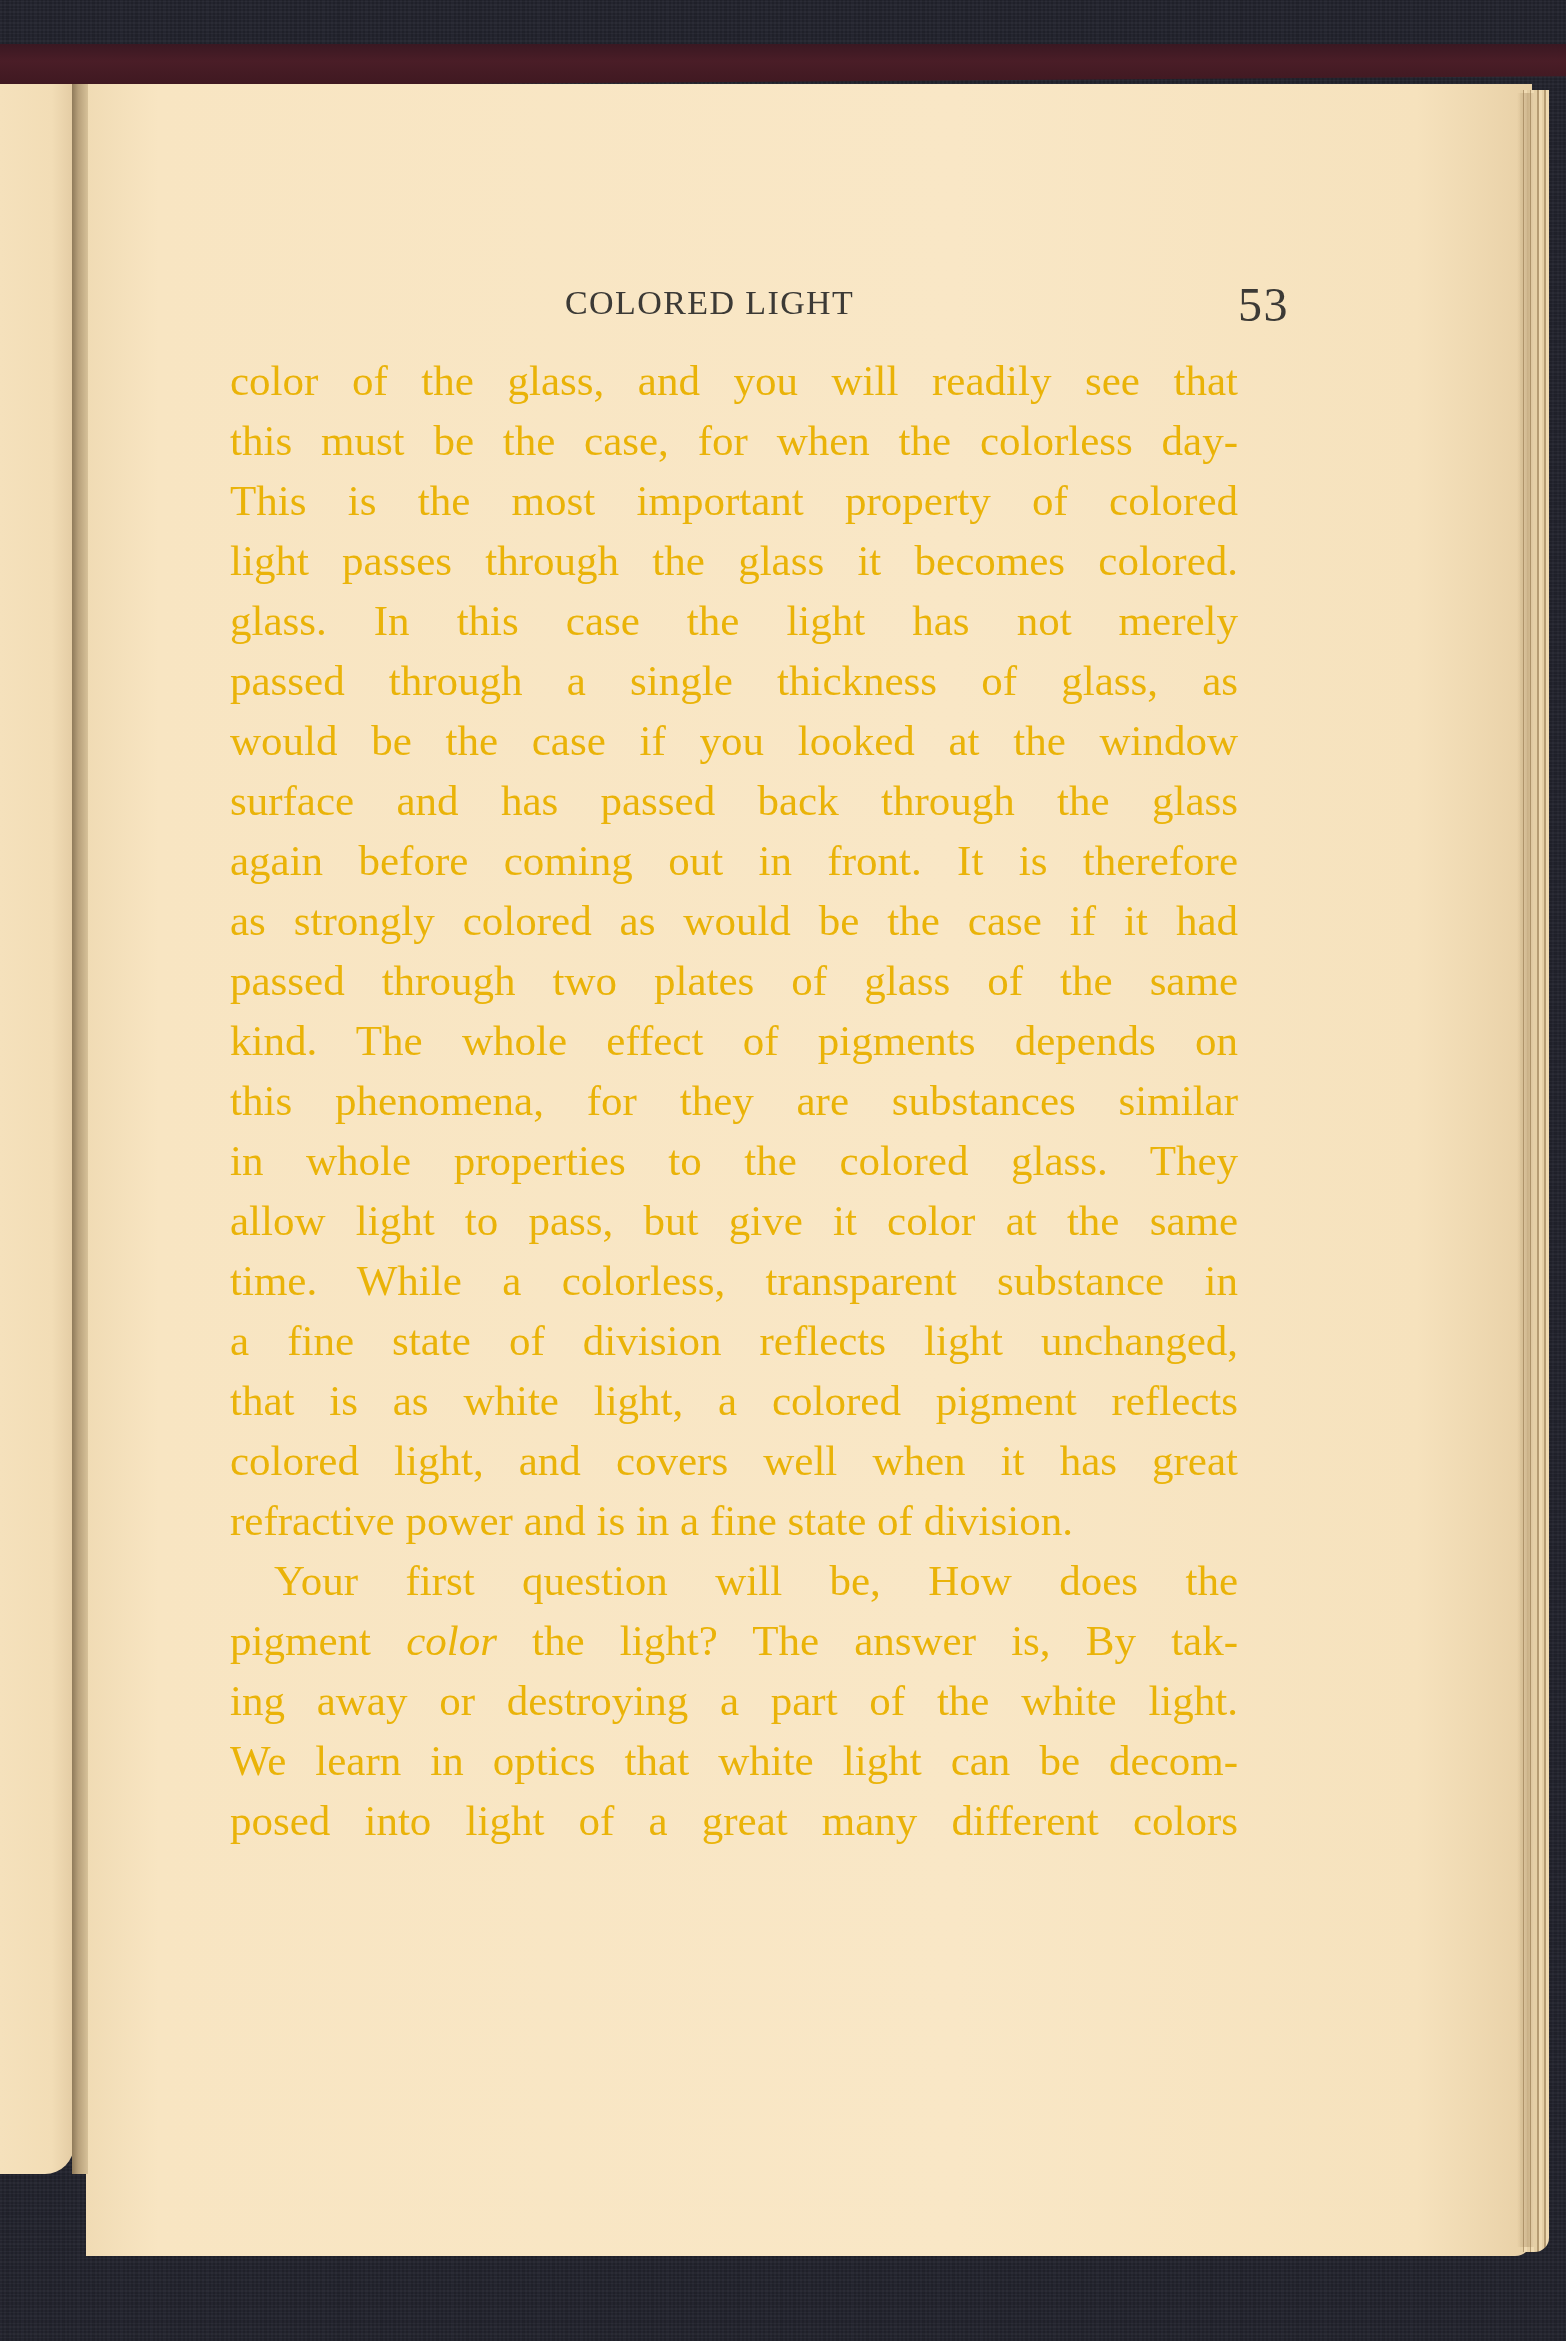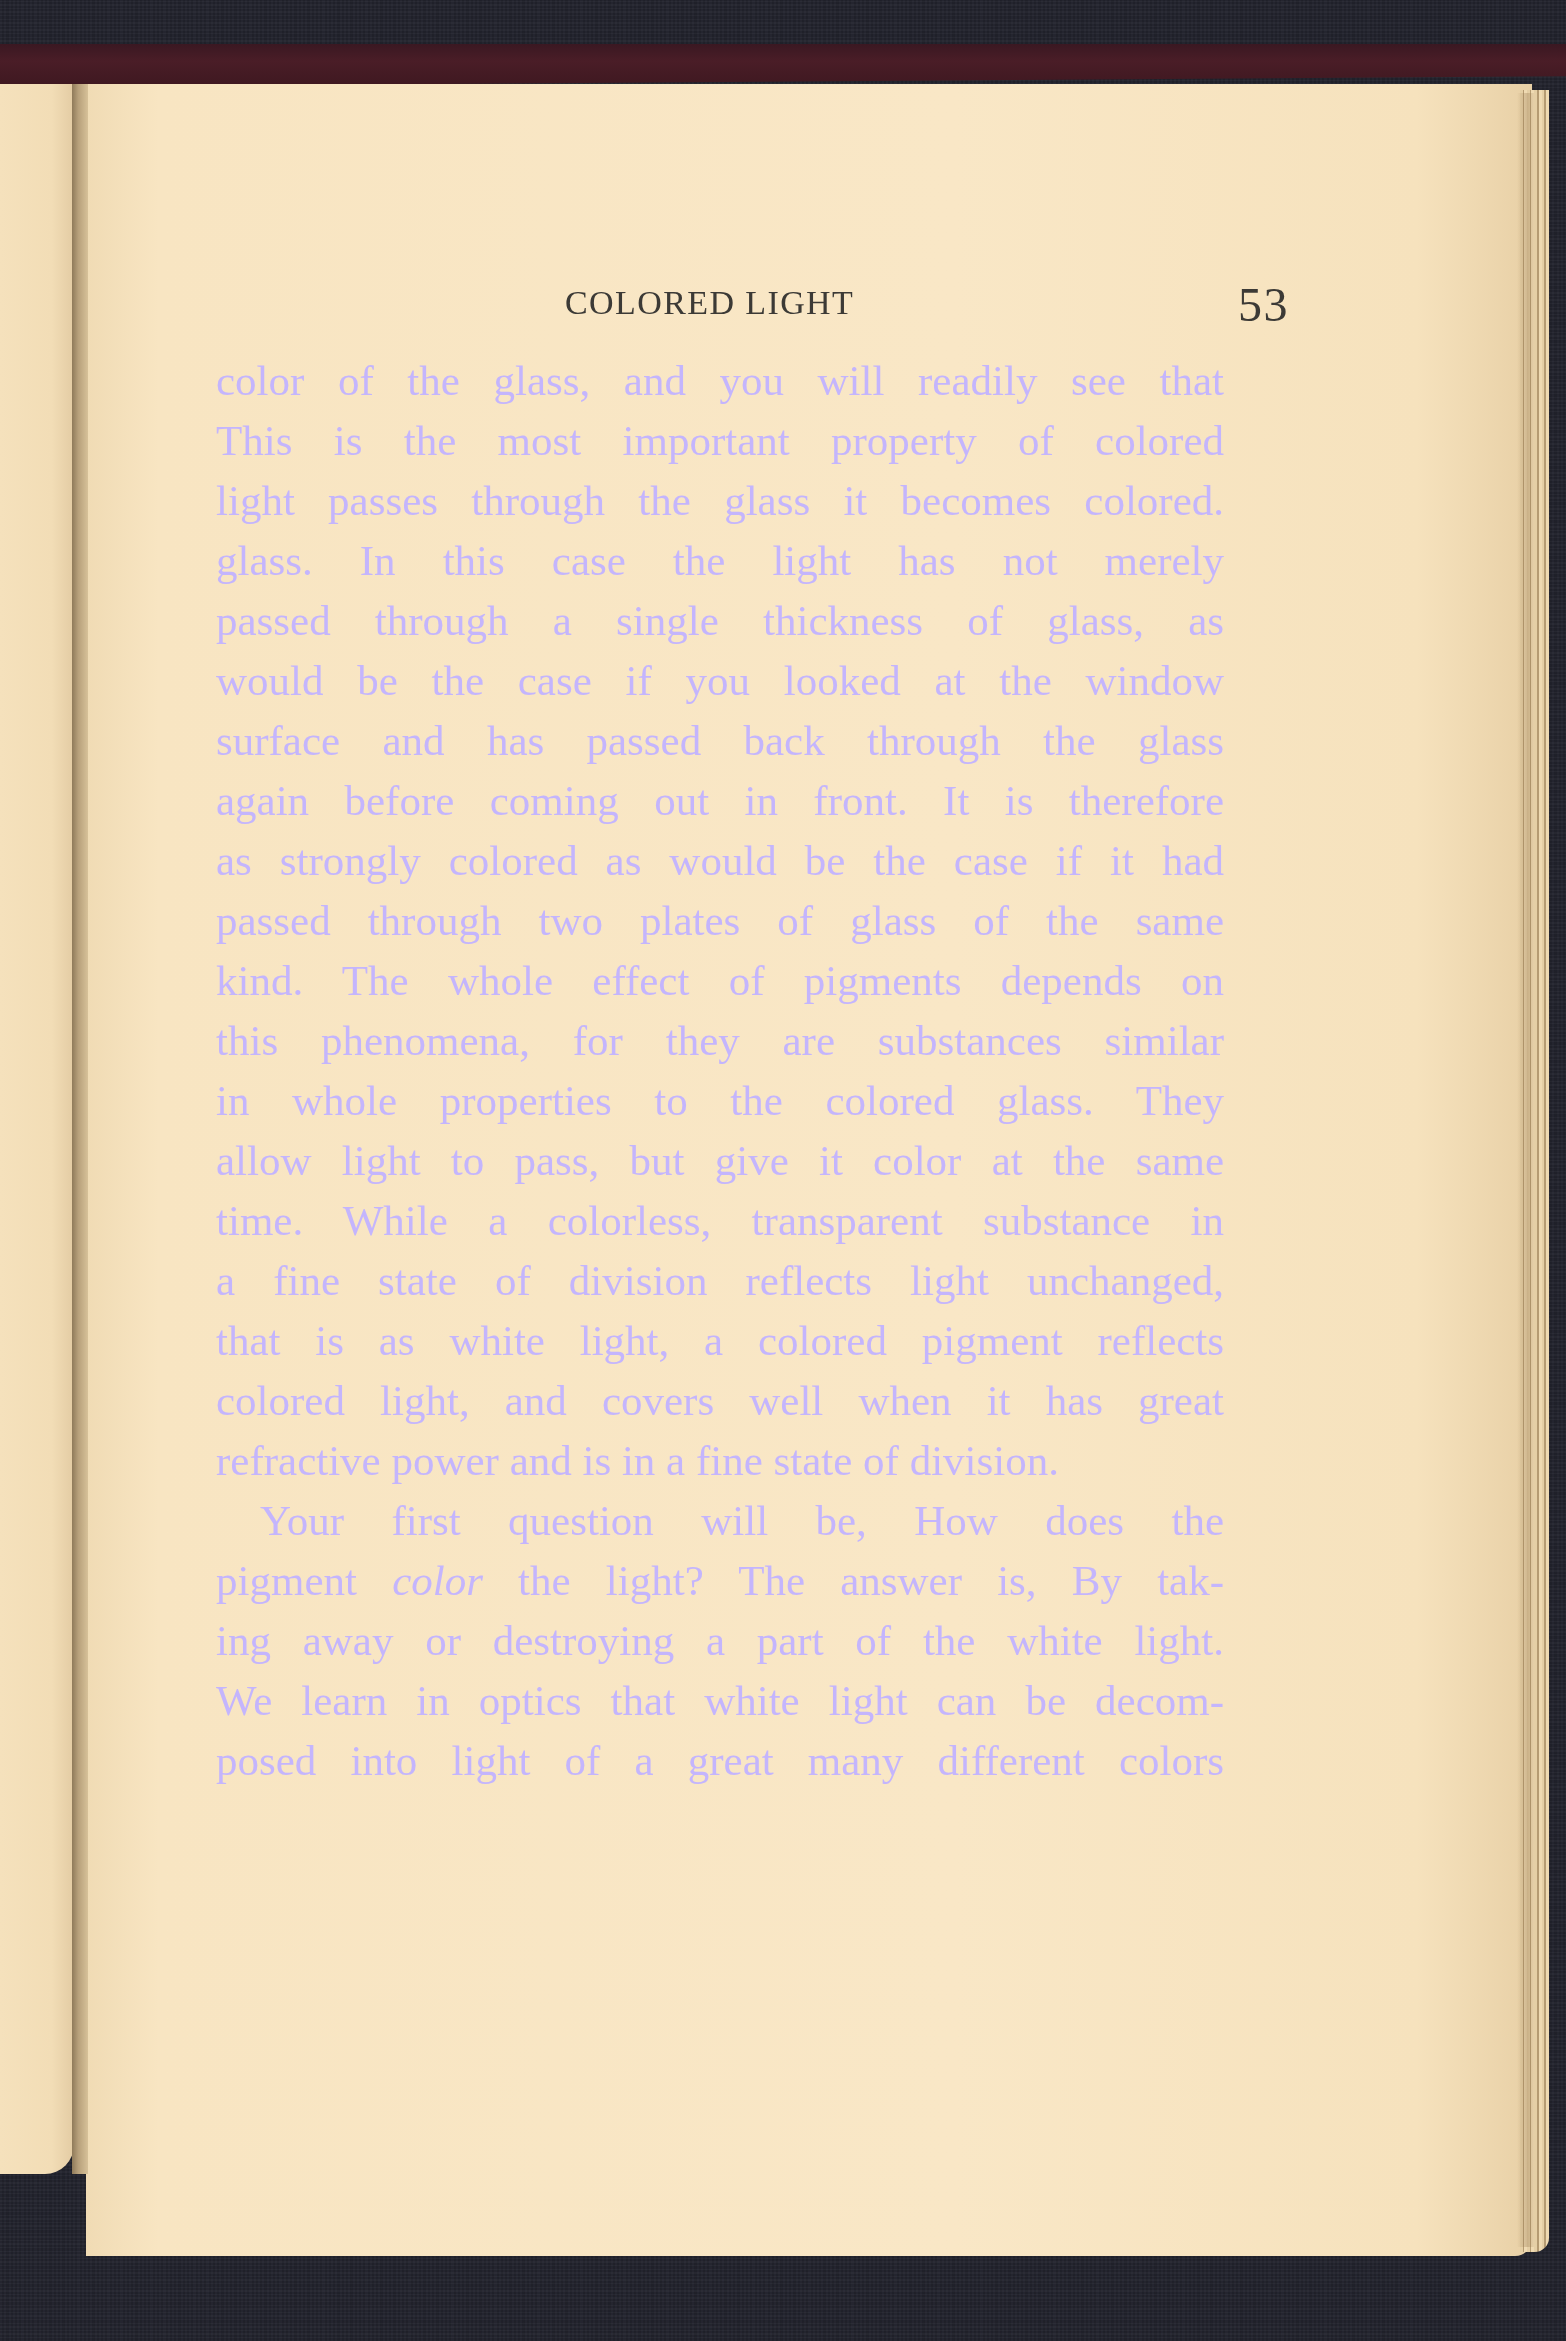--- a/index.html
+++ b/index.html
@@ -48,22 +48,22 @@
     position:absolute; top:266px; left:0; width:1566px;
     font-size:34px; letter-spacing:1.4px; color:#3c3a36;
   }
   .running-title {
     position:absolute; left:565px; top:18px; white-space:nowrap;
   }
   .page-number {
     position:absolute; left:1238px; top:10.7px; font-size:48px; letter-spacing:1.4px;
   }
   .body-text {
-    position:absolute; left:216px; top:351px; width:1008px;
-    color:#c4b5fd; font-size:43px; line-height:60px;
+    position:absolute; left:230px; top:351px; width:1008px;
+    color:#eab308; font-size:43px; line-height:60px;
   }
   .line {
     display:block; white-space:nowrap;
     text-align:justify; text-align-last:justify;
     height:60px;
   }
   .line.last { text-align-last:left; }
   .line.indent { padding-left:44px; }
   .italic { font-style:italic; }
 </style>
@@ -78,20 +78,21 @@
 <div class="page-stack"></div>
 <div class="page-edge-shadow"></div>
 
 <div class="running-head">
   <span class="running-title">COLORED LIGHT</span>
   <span class="page-number">53</span>
 </div>
 
 <div class="body-text">
   <span class="line">color of the glass, and you will readily see that</span>
+  <span class="line">this must be the case, for when the colorless day-</span>
   <span class="line">This is the most important property of colored</span>
   <span class="line">light passes through the glass it becomes colored.</span>
   <span class="line">glass. In this case the light has not merely</span>
   <span class="line">passed through a single thickness of glass, as</span>
   <span class="line">would be the case if you looked at the window</span>
   <span class="line">surface and has passed back through the glass</span>
   <span class="line">again before coming out in front. It is therefore</span>
   <span class="line">as strongly colored as would be the case if it had</span>
   <span class="line">passed through two plates of glass of the same</span>
   <span class="line">kind. The whole effect of pigments depends on</span>

